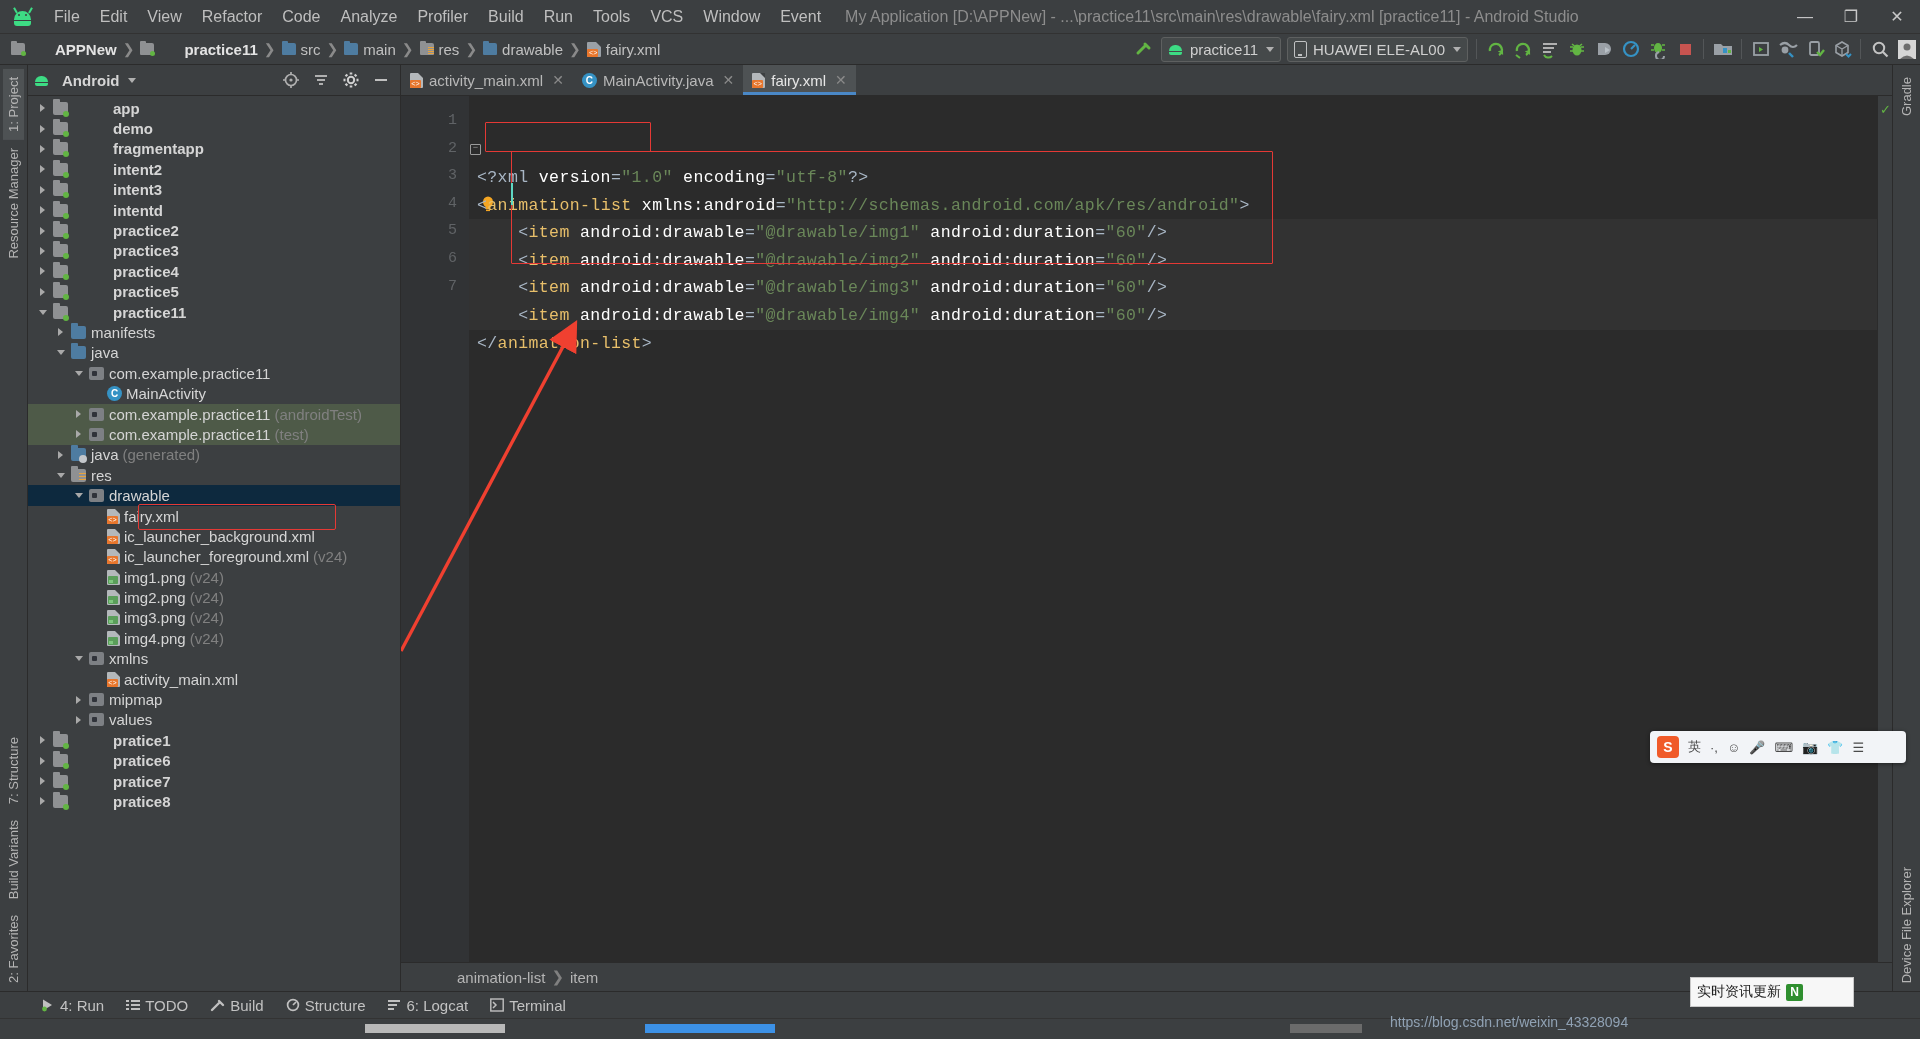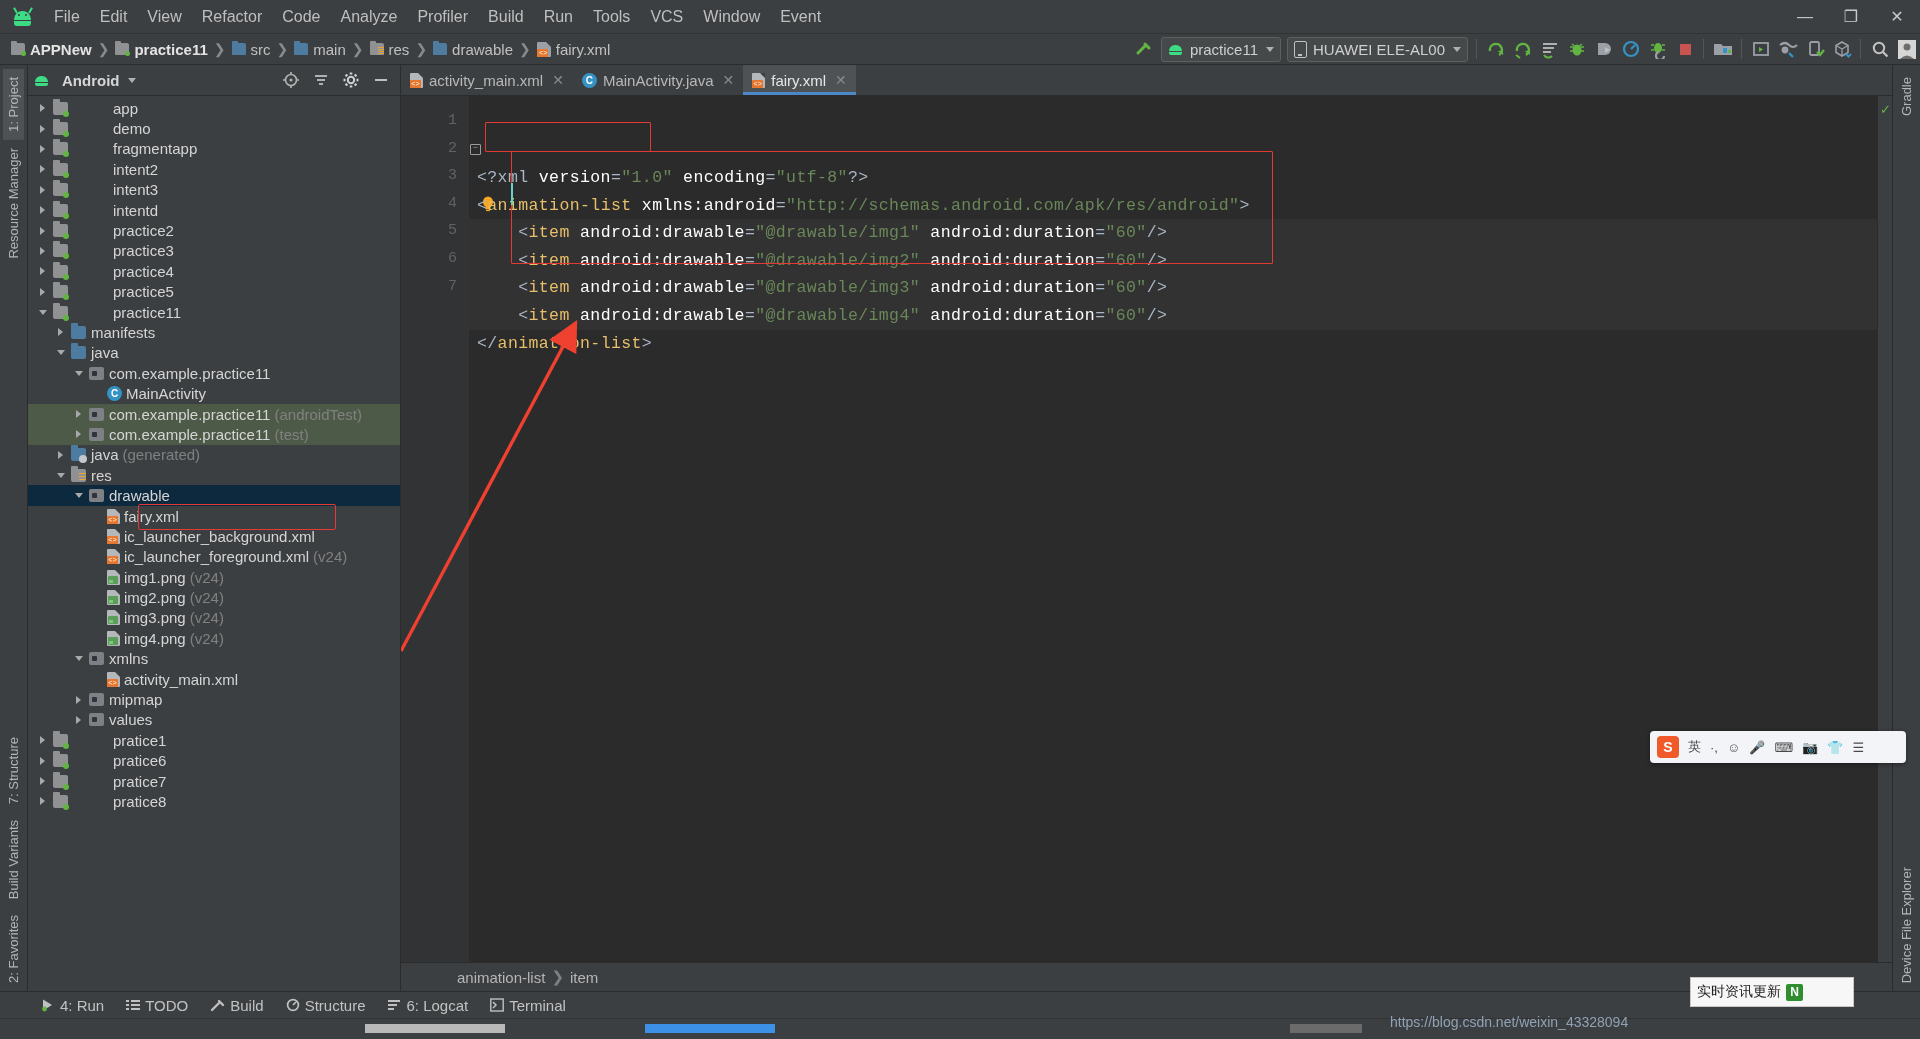--- a/index.html
+++ b/index.html
@@ -43,21 +43,21 @@
   .winbtns{margin-left:auto;display:flex;align-items:center;}
   .winbtn{width:46px;height:32px;display:flex;align-items:center;justify-content:center;color:#c8c8c8;font-size:16px;}
 
   
   .navbar{
     height:30px;flex:0 0 30px;background:#3c3f41;display:flex;align-items:center;
     padding-left:8px;border-bottom:1px solid #2b2b2b;
   }
   .crumbs{display:flex;align-items:center;gap:0;}
   .crumb{display:flex;align-items:center;padding:1px 3px;font-size:15px;color:#c0c0c0;white-space:nowrap;}
-  .crumb.bold{font-weight:bold;color:#e3e3e3;}
+  .crumb.bold{font-weight:bold;color:#e3e3e3;gap:25px;}
   .crumb-sep{color:#8a8a8a;margin:0 3px;font-size:14px;}
   .ficon{width:14px;height:12px;margin-right:5px;position:relative;flex:0 0 auto;}
   .ficon.gray{background:#8f9193;border-radius:1px 2px 1px 1px;}
   .ficon.gray:after{content:"";position:absolute;left:0;top:-2px;width:6px;height:3px;background:#8f9193;border-radius:1px 1px 0 0;}
   .ficon.blue{background:#4e7ca1;border-radius:1px 2px 1px 1px;}
   .ficon.blue:after{content:"";position:absolute;left:0;top:-2px;width:6px;height:3px;background:#4e7ca1;border-radius:1px 1px 0 0;}
   .ficon .dot{position:absolute;right:-1px;bottom:-1px;width:5px;height:5px;border-radius:50%;background:#62b543;}
   .ficon .bars{position:absolute;right:0px;bottom:0px;width:6px;height:8px;background:repeating-linear-gradient(#e8a33d 0 1px,transparent 1px 2px);}
   .xmlicon{
     width:14px;height:15px;margin-right:5px;position:relative;flex:0 0 auto;
@@ -114,21 +114,21 @@
   .row{
     height:20.4px;display:flex;align-items:center;white-space:nowrap;position:relative;
     color:#d5d5d5;cursor:default;
   }
   .row.sel-blue{background:#0d293e;}
   .row.sel-green{background:#4e5a48;}
   .tw{width:13px;flex:0 0 13px;display:flex;align-items:center;justify-content:center;}
   .tw .t-right{border-left:5px solid #a9a9a9;border-top:4px solid transparent;border-bottom:4px solid transparent;}
   .tw .t-down{border-top:5px solid #a9a9a9;border-left:4px solid transparent;border-right:4px solid transparent;}
   .lbl{margin-left:4px;}
-  .lbl.b{font-weight:normal;margin-left:44px;}
+  .lbl.b{font-weight:bold;margin-left:44px;}
   .dim{color:#808080;}
 
   .ic{width:15px;height:13px;position:relative;flex:0 0 auto;margin-right:1px;}
   .ic-mod{background:#8f9193;border-radius:1px 2px 2px 2px;}
   .ic-mod:after{content:"";position:absolute;left:0;top:-3px;width:7px;height:4px;background:#8f9193;border-radius:1px 1px 0 0;}
   .ic-mod .gd{position:absolute;right:-1px;bottom:-2px;width:6px;height:6px;border-radius:50%;background:#62b543;}
   .ic-fold{background:#4e7ca1;border-radius:1px 2px 2px 2px;}
   .ic-fold:after{content:"";position:absolute;left:0;top:-3px;width:7px;height:4px;background:#4e7ca1;border-radius:1px 1px 0 0;}
   .ic-pkg{background:#7d8084;border-radius:2px;}
   .ic-pkg:after{content:"";position:absolute;left:3px;top:4px;width:5px;height:5px;background:#30333a;border-radius:1px;}
@@ -280,20 +280,21 @@
       <div class="mi"><span>Code</span></div>
       <div class="mi"><span>Analyze</span></div>
       <div class="mi"><span>Profiler</span></div>
       <div class="mi"><span>Build</span></div>
       <div class="mi"><span>Run</span></div>
       <div class="mi"><span>Tools</span></div>
       <div class="mi"><span>VCS</span></div>
       <div class="mi"><span>Window</span></div>
       <div class="mi"><span>Event</span></div>
     </div>
+    <div class="win-title">My Application [D:\APPNew] - ...\practice11\src\main\res\drawable\fairy.xml [practice11] - Android Studio</div>
     <div class="winbtns">
       <div class="winbtn">
           <span>—</span>
         </div>
       <div class="winbtn">
           <span>❐</span>
         </div>
       <div class="winbtn close">
           <span>✕</span>
         </div>

